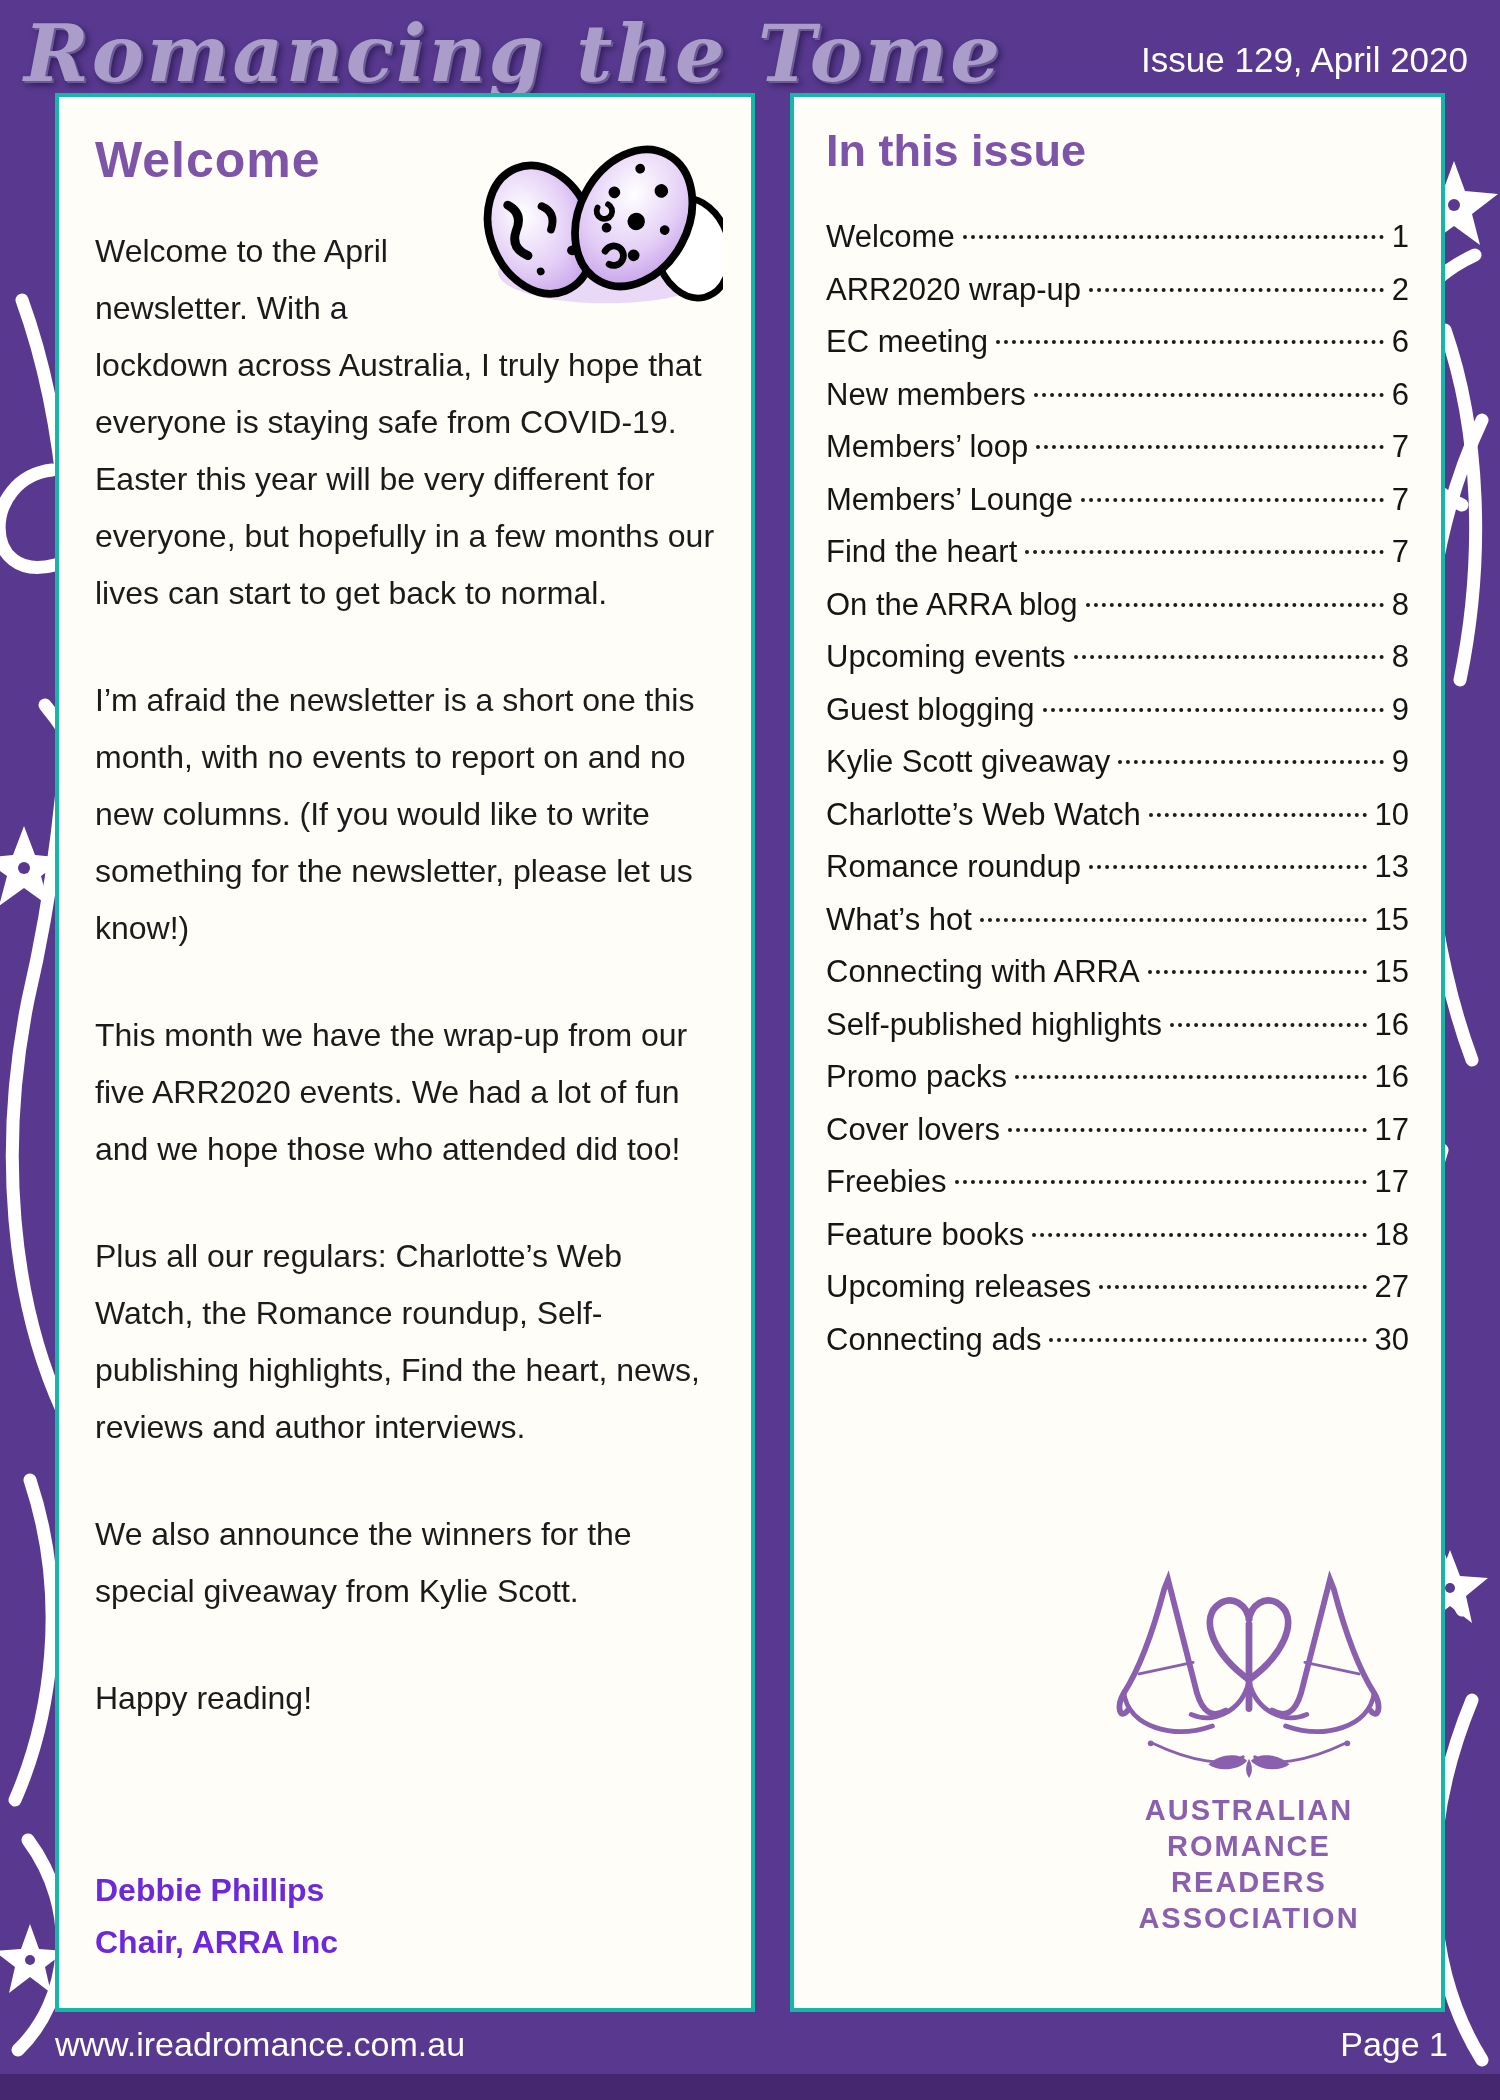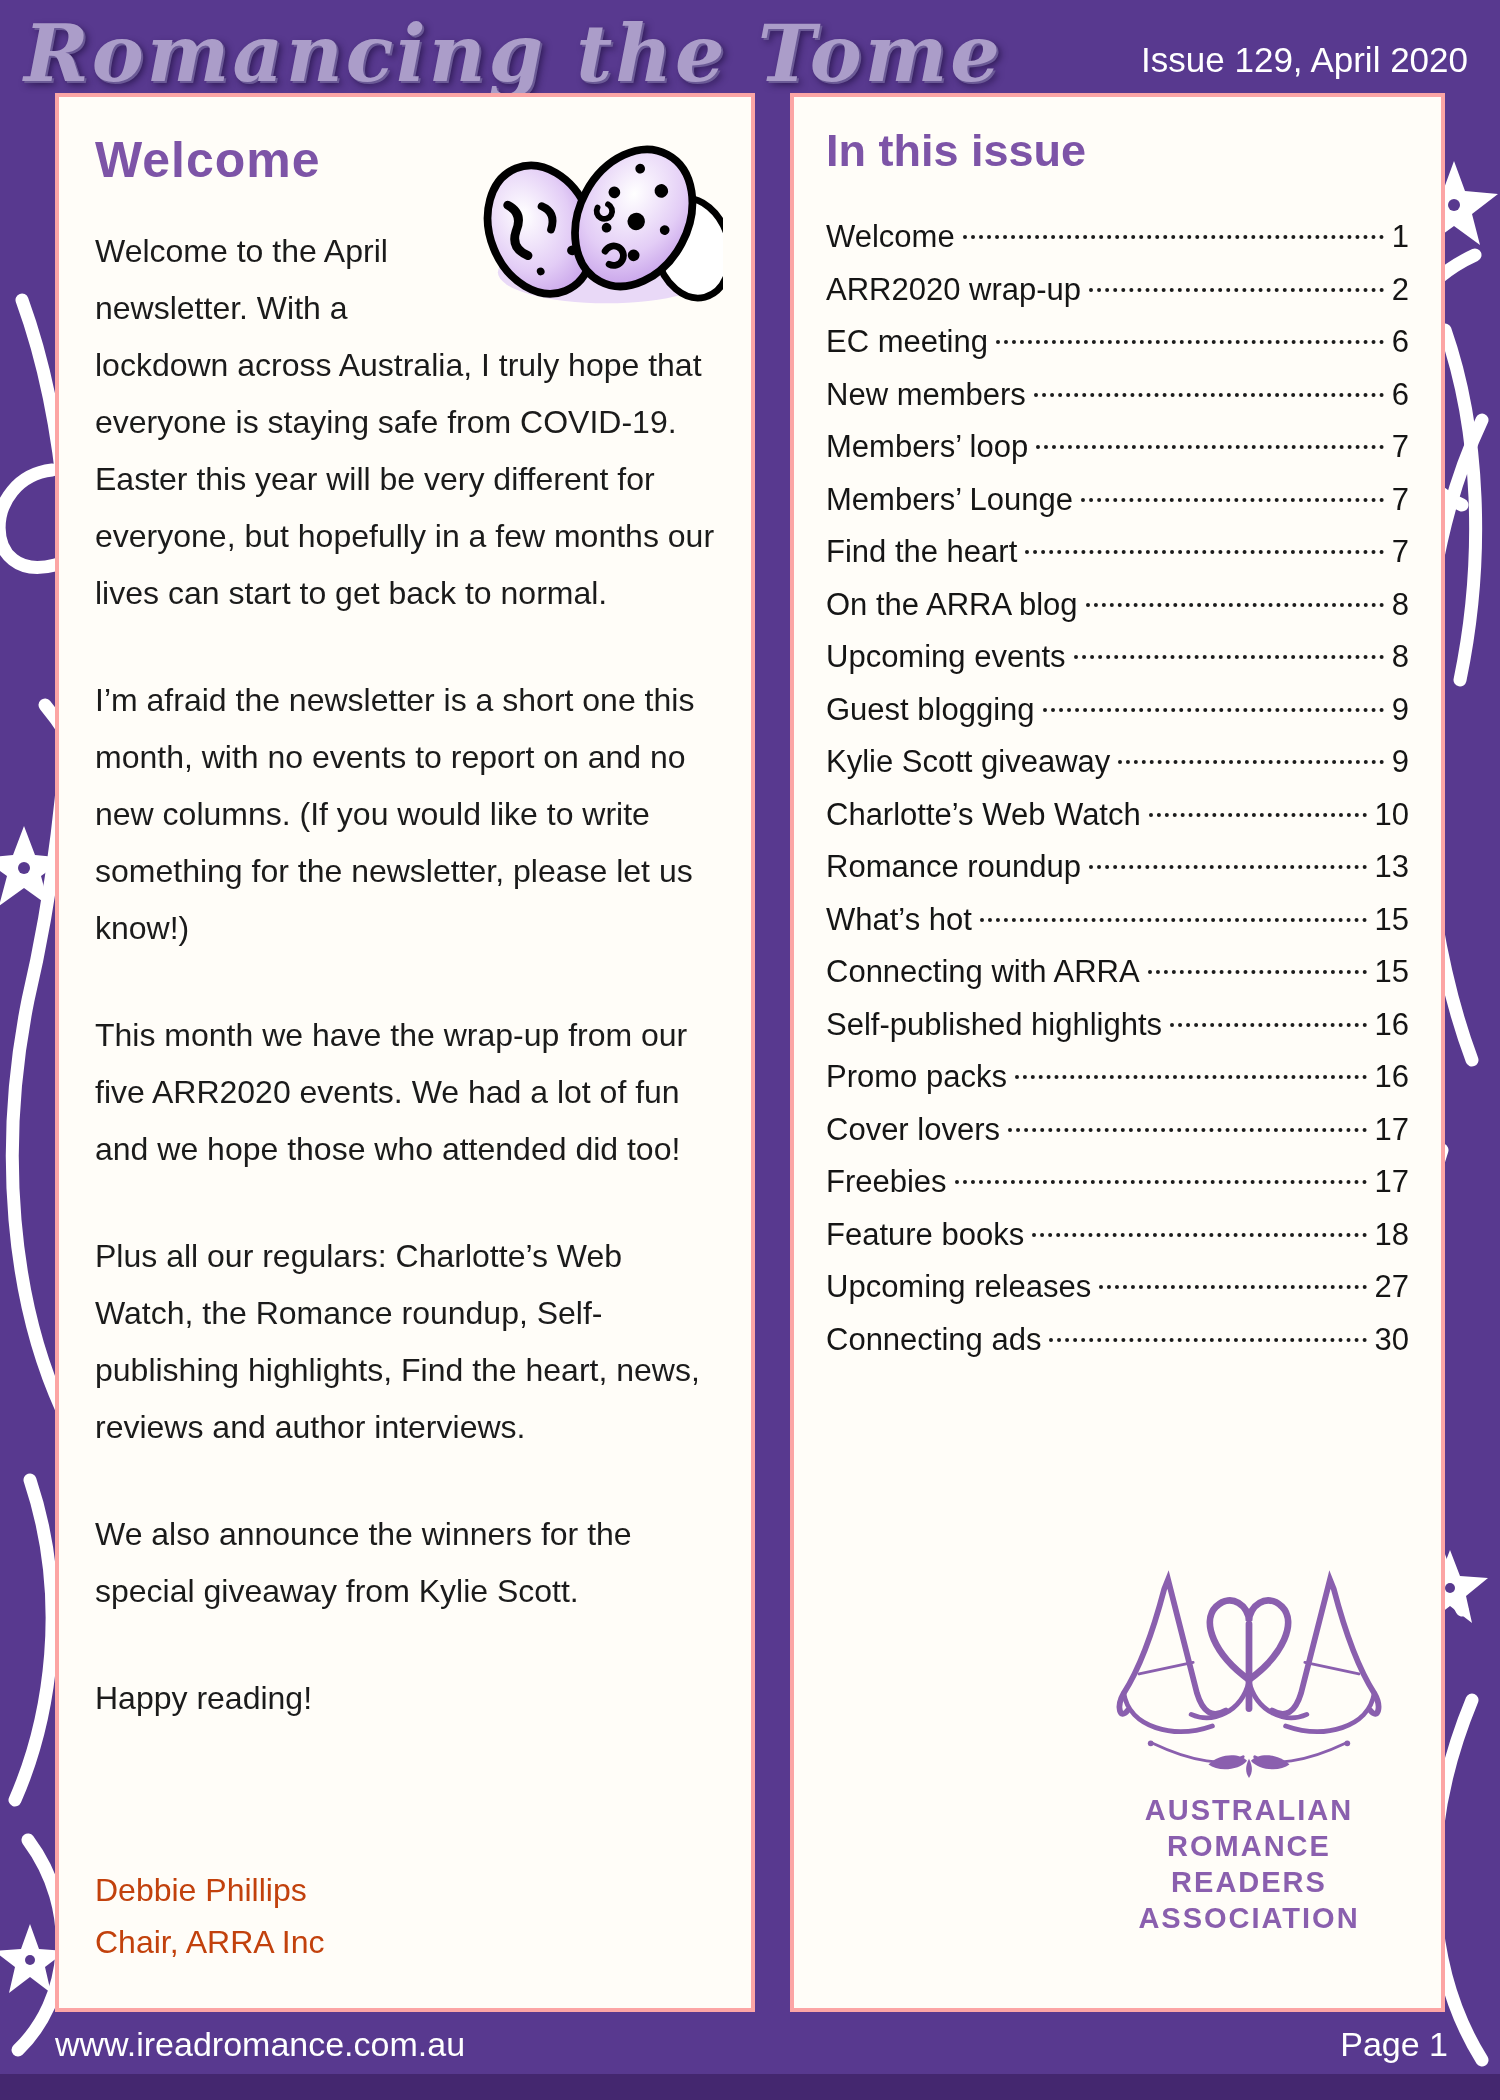--- a/index.html
+++ b/index.html
@@ -20,32 +20,32 @@
     text-shadow:2px 2px 0 #6b5a96, 4px 4px 7px rgba(25,10,55,0.65);
     white-space:nowrap;
   }
   .issue-label {
     position:absolute; right:32px; top:40px; z-index:1;
     font-size:35px; font-weight:normal; color:#ffffff; white-space:nowrap;
   }
   
   .box {
     position:absolute; top:93px; height:1919px; box-sizing:border-box;
-    background:#fffdf8; border:4px solid #fca5a5; z-index:2;
+    background:#fffdf8; border:4px solid #14b8a6; z-index:2;
   }
   .box-left { left:55px; width:700px; padding:28px 36px 40px; display:flex; flex-direction:column; }
   .box-right { left:790px; width:655px; padding:24px 32px 30px; }
 
   .welcome-heading {
     color:#7d54a7; font-size:50px; font-weight:bold; letter-spacing:1px;
     margin:6px 0 34px;
   }
   .eggs { float:right; width:262px; height:192px; margin:-4px -8px 8px 14px; }
   .para { font-size:32px; line-height:57px; color:#1b1b1b; margin:0 0 50px; }
-  .signature { margin-top:auto; font-size:32px; line-height:52px; color:#c2410c; }
+  .signature { margin-top:auto; font-size:32px; line-height:52px; color:#6d28d9;font-weight:bold; }
 
   .toc-heading { color:#7d54a7; font-size:45px; font-weight:bold; margin:4px 0 42px; }
   .toc-row { display:flex; align-items:baseline; height:52.5px; font-size:31px; color:#151515; }
   .toc-label { white-space:nowrap; }
   .toc-dots { flex:1; margin:0 8px; border-bottom:4px dotted #1c1c1c; transform:translateY(-8px); }
   .toc-page { white-space:nowrap; }
 
   .arra-logo { position:absolute; right:22px; bottom:72px; width:340px; text-align:center; }
   .arra-logo svg { display:block; margin:0 auto 14px; }
   .logo-text { color:#8a5fae; font-size:29px; font-weight:bold; letter-spacing:2px; line-height:36px; }

